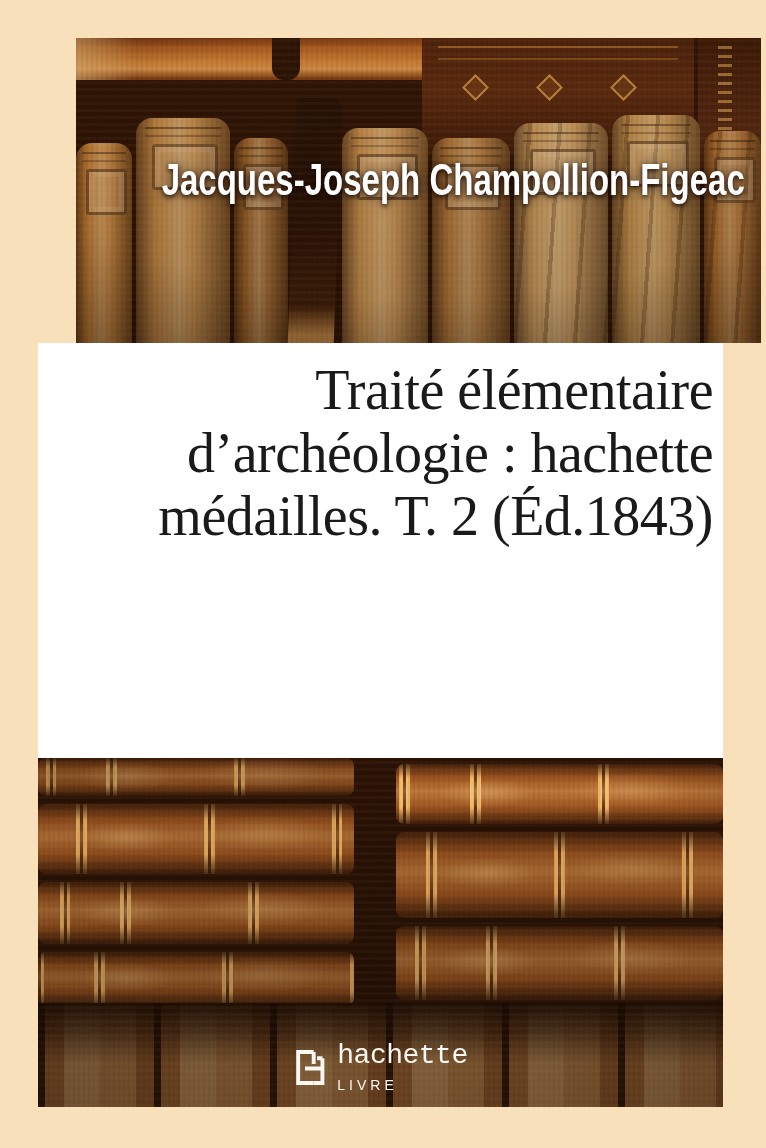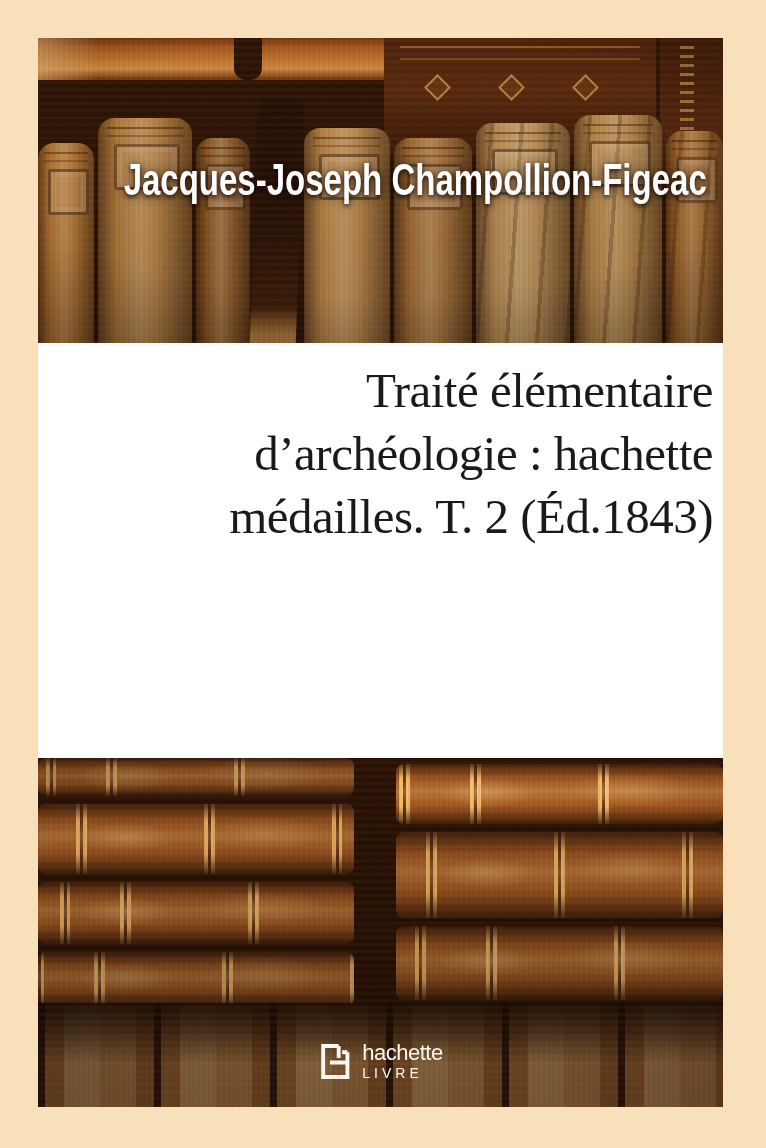--- a/index.html
+++ b/index.html
@@ -4,21 +4,21 @@
 <style>
   html,body{margin:0;padding:0;}
   body{
     width:766px;height:1148px;position:relative;overflow:hidden;
     background:#F8E0BB;
     font-family:"Liberation Sans", sans-serif;
   }
 
   
   .photo{position:absolute;left:38px;width:685px;overflow:hidden;background:#240F04;}
-  .photo-top{top:38px;height:305px;}
+  .photo-top{top:38px;height:305px;margin-left:38px;}
   .photo-bottom{top:758px;height:349px;background:#1D0C03;}
 
   
   .shelf{position:absolute;left:0;top:0;width:352px;height:42px;
     background:linear-gradient(180deg,#6F3310 0%,#A85A20 22%,#C97F35 55%,#D6924A 74%,#7A3C12 96%);
     }
   .shelf::after{content:"";position:absolute;left:196px;top:0;width:28px;height:100%;
     background:#200E04;border-radius:0 0 12px 12px;}
   .shelf::before{content:"";position:absolute;left:0;top:0;width:60px;height:100%;
     background:linear-gradient(90deg,rgba(255,210,140,.55),rgba(255,210,140,0));}
@@ -74,21 +74,21 @@
   
   .author{position:absolute;left:0;right:0;top:118px;z-index:5;text-align:center;
     color:#FFFFFF;font-weight:700;font-size:44px;line-height:48px;white-space:nowrap;
     transform:scaleX(.75);
     text-shadow:0 2px 6px rgba(25,10,2,.9),0 0 16px rgba(25,10,2,.6);}
 
   
   .title-block{position:absolute;left:38px;top:343px;width:685px;height:415px;
     background:#FFFFFF;box-sizing:border-box;padding:16px 10px 0 0;
     text-align:right;color:#1A1A1A;
-    font-family:"Liberation Serif", serif;font-size:49px;line-height:63px;
+    font-family:"Liberation Serif", serif;font-size:56px;line-height:63px;
     letter-spacing:-0.5px;}
 
   
   .stack{position:absolute;top:0;}
   .stack-left{left:0;width:316px;height:252px;}
   .stack-right{left:358px;width:327px;height:262px;}
   .brow{position:absolute;left:0;right:0;border-radius:8px;background-color:#8F4D1D;
     background-image:
       linear-gradient(180deg,rgba(30,12,3,.78) 0%,rgba(30,12,3,0) 24%,
         rgba(255,202,122,.28) 46%,rgba(30,12,3,0) 72%,rgba(30,12,3,.82) 100%),
@@ -112,22 +112,22 @@
         rgba(30,14,4,.28) 58%,rgba(30,14,4,.18) 100%),
       repeating-linear-gradient(90deg,rgba(30,13,4,.95) 0 7px,rgba(160,105,55,.95) 7px 26px,
         rgba(200,155,100,.95) 26px 62px,rgba(186,135,80,.95) 62px 98px,rgba(148,94,47,.95) 98px 116px);}
 
   
   .logos{position:absolute;left:50%;top:284px;transform:translateX(-50%);z-index:6;
     display:flex;align-items:center;gap:26px;color:#FBF8F2;}
   .hl{display:flex;align-items:center;gap:11px;}
   .hicon{display:block;}
   .htxt{line-height:1;}
-  .hname{font-size:22px;letter-spacing:-0.5px;}
-  .hsub{font-size:14px;letter-spacing:4px;margin-top:2px;}
+  .hname{font-size:28px;letter-spacing:-0.5px;font-family:Liberation Mono, monospace;}
+  .hsub{font-size:14px;letter-spacing:4px;margin-top:8px;}
   .bnf{display:flex;align-items:center;gap:6px;}
   .bname{font-size:39px;font-weight:700;letter-spacing:-1px;
     transform:scaleX(.88);transform-origin:left center;}
 </style>
 </head>
 <body>
 
 <div class="photo photo-top">
   <div class="shelf"></div>
   <div class="bigbook">

